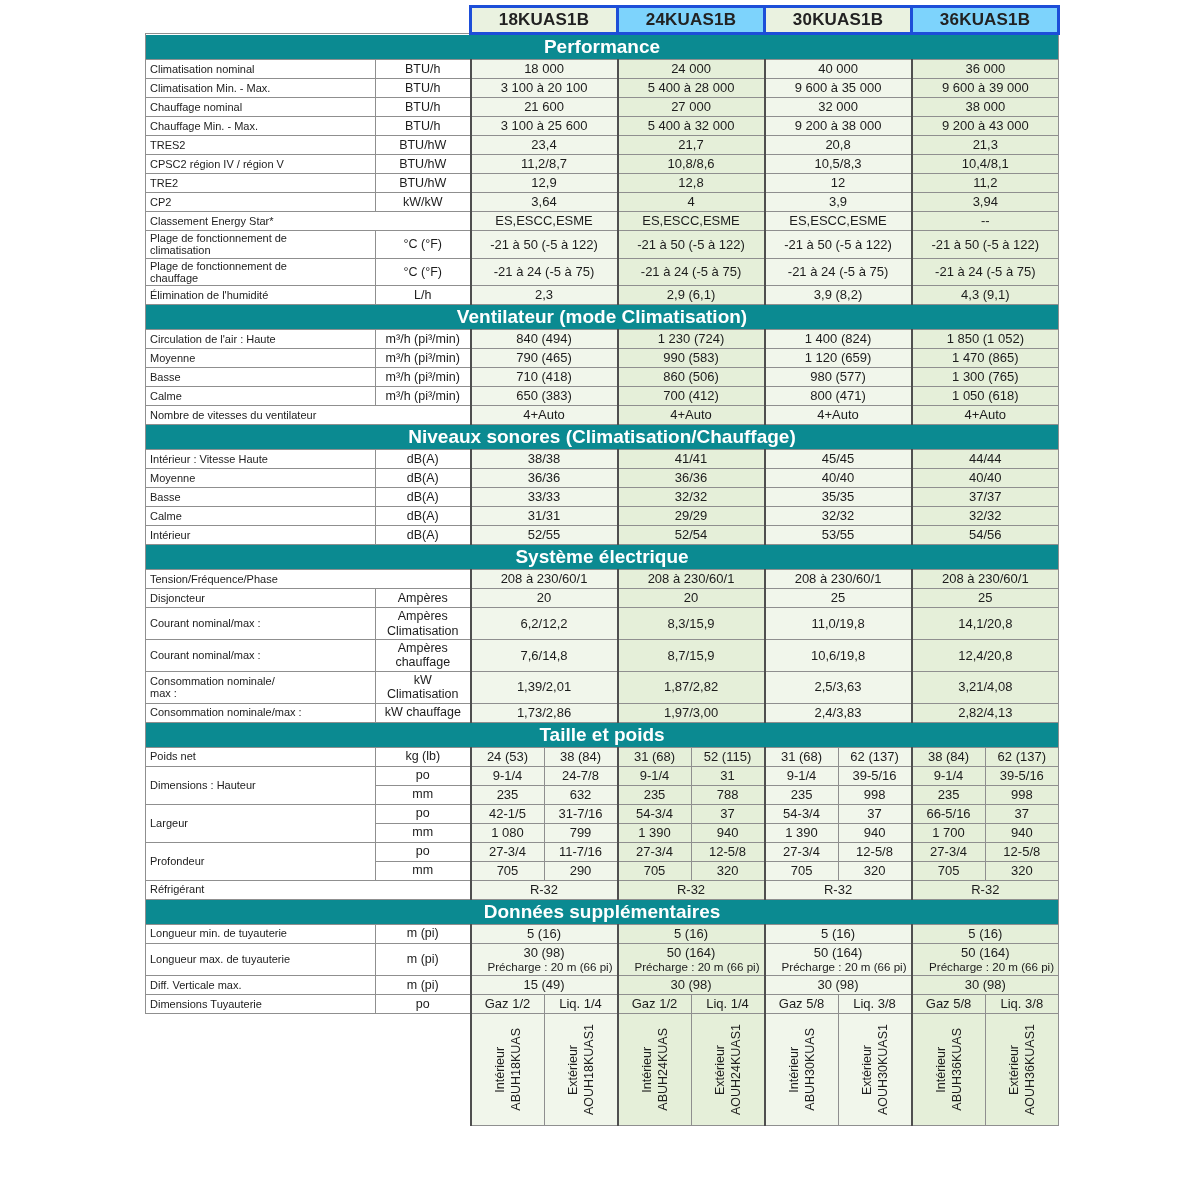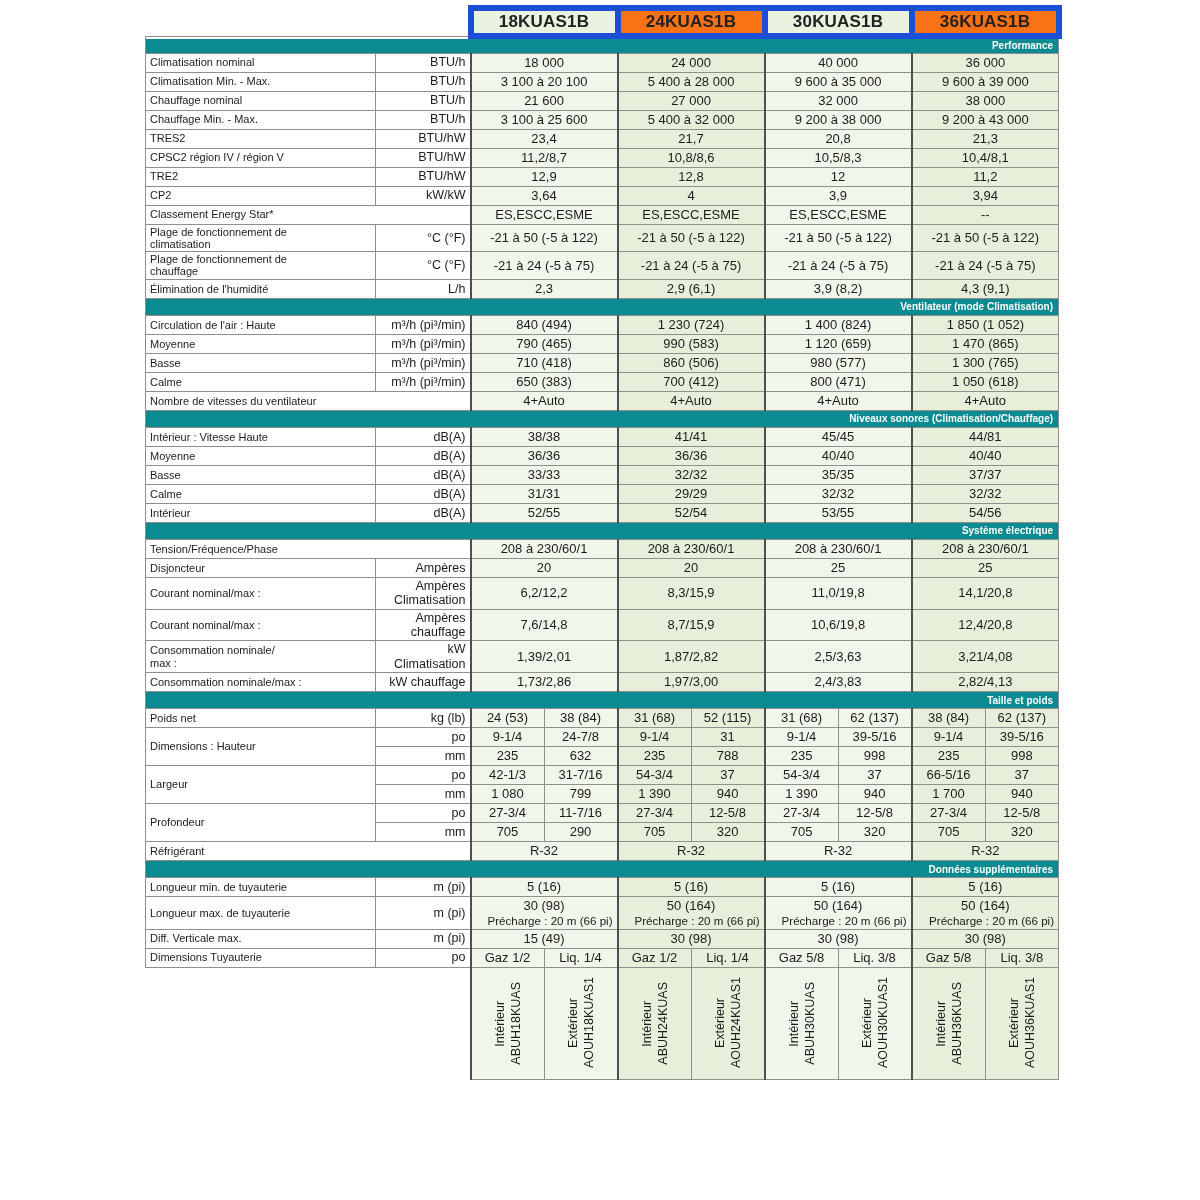--- a/index.html
+++ b/index.html
@@ -7,32 +7,32 @@
     position:relative;width:1200px;height:1200px;background:#ffffff;
     font-family:"Liberation Sans",sans-serif;color:#1c1c1c;overflow:hidden;
   }
   table.spec{
     position:absolute;left:145px;top:5px;width:913px;
     border-collapse:collapse;table-layout:fixed;
   }
   th,td{box-sizing:border-box;overflow:hidden;}
   thead th.model{
     height:27px;font-size:17px;font-weight:600;color:#222;
-    border:6px solid #1d4ed8;text-align:center;letter-spacing:.2px;
+    border:3px solid #1d4ed8;text-align:center;letter-spacing:.2px;
   }
   thead th.blank{border:none;background:#ffffff;}
   .m0{background:#eaf2e0;}
-  .m1{background:#f97316;}
+  .m1{background:#7dd3fc;}
   tbody td{border:1px solid #8f8f8f;padding:1px 4px;height:19px;vertical-align:middle;}
   td.sectionbar{
-    background:#0b8a91;color:#ffffff;font-weight:bold;font-size:10px;
-    height:17px;padding:1px 5px;text-align:right;
+    background:#0b8a91;color:#ffffff;font-weight:bold;font-size:19px;
+    height:17px;padding:1px 5px;text-align:center;
   }
   td.lbl{font-size:11px;text-align:left;background:#ffffff;white-space:pre-line;line-height:1.12;}
-  td.unit{font-size:12.5px;text-align:right;background:#ffffff;white-space:pre-line;line-height:1.15;}
+  td.unit{font-size:12.5px;text-align:center;background:#ffffff;white-space:pre-line;line-height:1.15;}
   td.val{font-size:13px;text-align:center;line-height:1.2;}
   td.c0{background:#f1f6eb;}
   td.c1{background:#e5efd9;}
   td.g{border-left:2px solid #4f4f4f;}
   .ln-sub{font-size:11.6px;text-align:right;}
   td.rotc{height:112px;padding:3px 0;}
   .rot{
     writing-mode:vertical-rl;transform:rotate(180deg);
     white-space:pre-line;font-size:12.5px;line-height:1.3;
     margin:0 auto;text-align:center;width:32px;
@@ -209,21 +209,21 @@
         </tr>
         <tr class="sectionrow">
           <td class="sectionbar" colspan="10">Niveaux sonores (Climatisation/Chauffage)</td>
         </tr>
         <tr class="specrow">
           <td class="lbl">Intérieur : Vitesse Haute</td>
           <td class="unit">dB(A)</td>
           <td class="val g c0" colspan="2">38/38</td>
           <td class="val g c1" colspan="2">41/41</td>
           <td class="val g c0" colspan="2">45/45</td>
-          <td class="val g c1" colspan="2">44/81</td>
+          <td class="val g c1" colspan="2">44/44</td>
         </tr>
         <tr class="specrow">
           <td class="lbl">Moyenne</td>
           <td class="unit">dB(A)</td>
           <td class="val g c0" colspan="2">36/36</td>
           <td class="val g c1" colspan="2">36/36</td>
           <td class="val g c0" colspan="2">40/40</td>
           <td class="val g c1" colspan="2">40/40</td>
         </tr>
         <tr class="specrow">
@@ -338,21 +338,21 @@
           <td class="val g c1">235</td>
           <td class="val c1">788</td>
           <td class="val g c0">235</td>
           <td class="val c0">998</td>
           <td class="val g c1">235</td>
           <td class="val c1">998</td>
         </tr>
         <tr class="specrow">
           <td class="lbl" rowspan="2">Largeur</td>
           <td class="unit">po</td>
-          <td class="val g c0">42-1/3</td>
+          <td class="val g c0">42-1/5</td>
           <td class="val c0">31-7/16</td>
           <td class="val g c1">54-3/4</td>
           <td class="val c1">37</td>
           <td class="val g c0">54-3/4</td>
           <td class="val c0">37</td>
           <td class="val g c1">66-5/16</td>
           <td class="val c1">37</td>
         </tr>
         <tr class="specrow">
           <td class="unit">mm</td>

